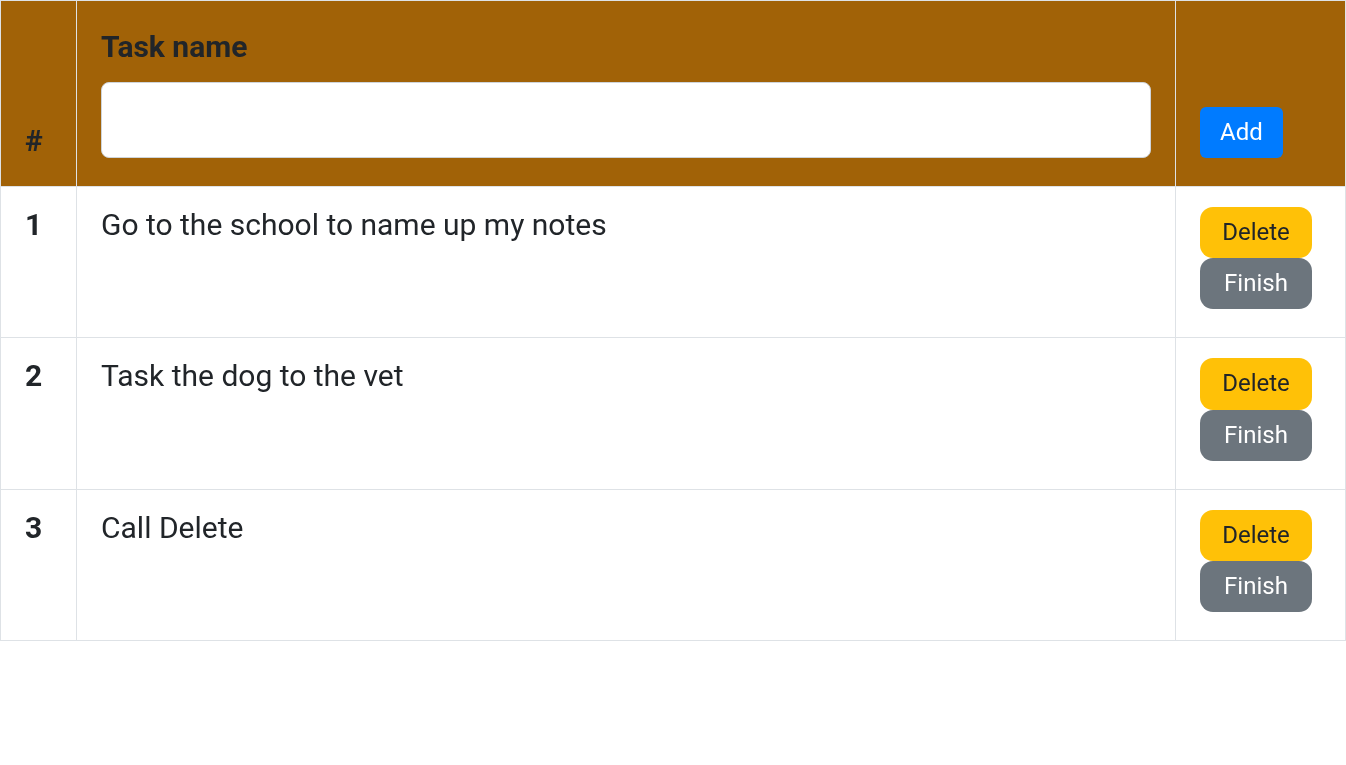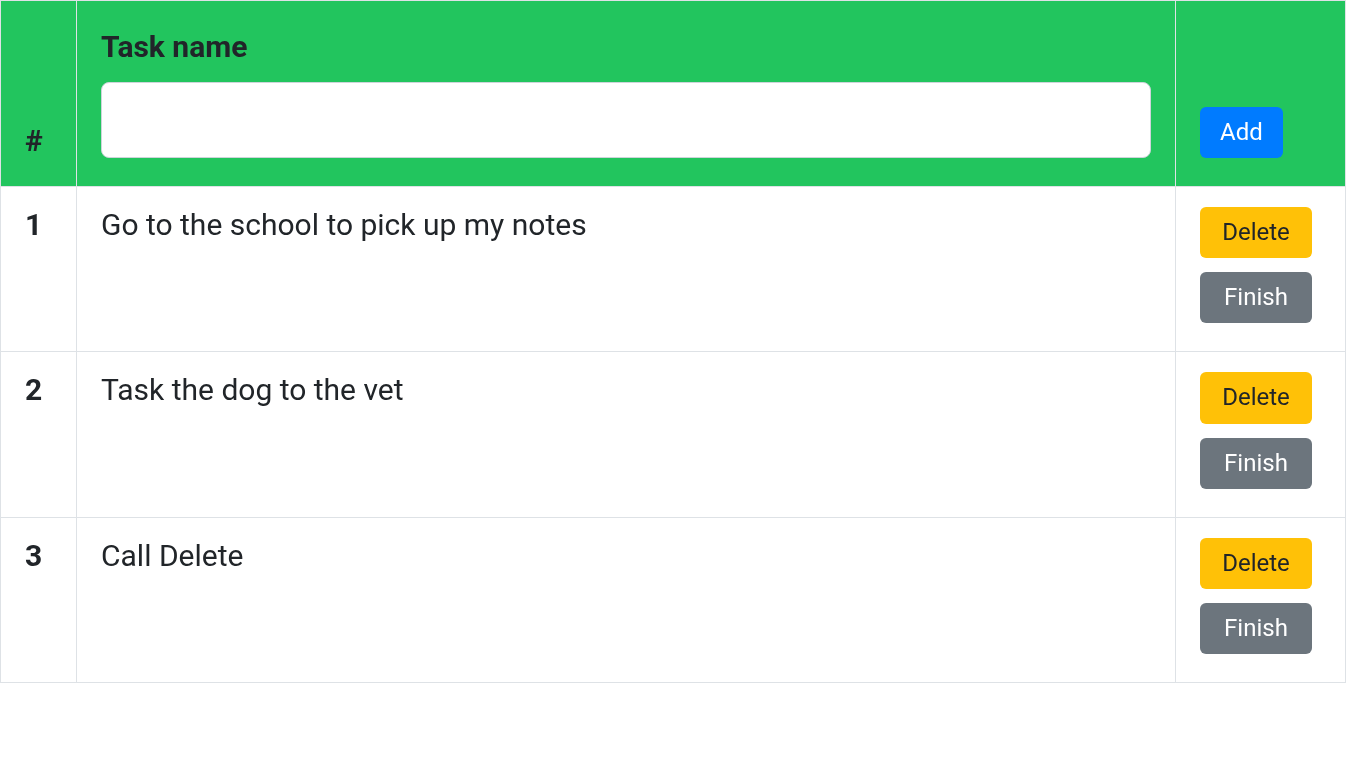--- a/index.html
+++ b/index.html
@@ -12,21 +12,21 @@
       background: #fff;
       color: #212529;
       font-size: 16px;
     }
     table {
       width: 100%;
       border-collapse: collapse;
       table-layout: fixed;
     }
     thead th {
-      background: #22c55e;
+      background: #a16207;
       border: 1px solid #dee2e6;
       vertical-align: bottom;
       text-align: left;
       padding: 20px 24px 28px 24px;
       font-weight: 700;
       color: #212529;
     }
     thead th.col-index {
       width: 76px;
       font-size: 30px;
@@ -90,23 +90,23 @@
       background: #ffc107;
       color: #212529;
     }
     .btn-secondary {
       background: #6c757d;
       color: #fff;
     }
     .action-stack .btn {
       display: block;
       min-width: 112px;
+      border-radius: 13px;
     }
     .action-stack .btn + .btn {
-      margin-top: 14px;
     }
   </style>
 </head>
 <body>
 
 <table>
   <colgroup>
     <col style="width:76px">
     <col>
     <col style="width:170px">
@@ -120,21 +120,21 @@
       </th>
       <th class="col-actions">
         <button class="btn btn-primary">Add</button>
       </th>
     </tr>
   </thead>
   <tbody>
 
   <tr>
         <td class="col-index">1</td>
-        <td class="col-name">Go to the school to pick up my notes</td>
+        <td class="col-name">Go to the school to name up my notes</td>
         <td class="col-actions">
           <div class="action-stack">
             <button class="btn btn-warning">Delete</button>
             <button class="btn btn-secondary">Finish</button>
           </div>
         </td>
       </tr>
       <tr>
         <td class="col-index">2</td>
         <td class="col-name">Task the dog to the vet</td>

